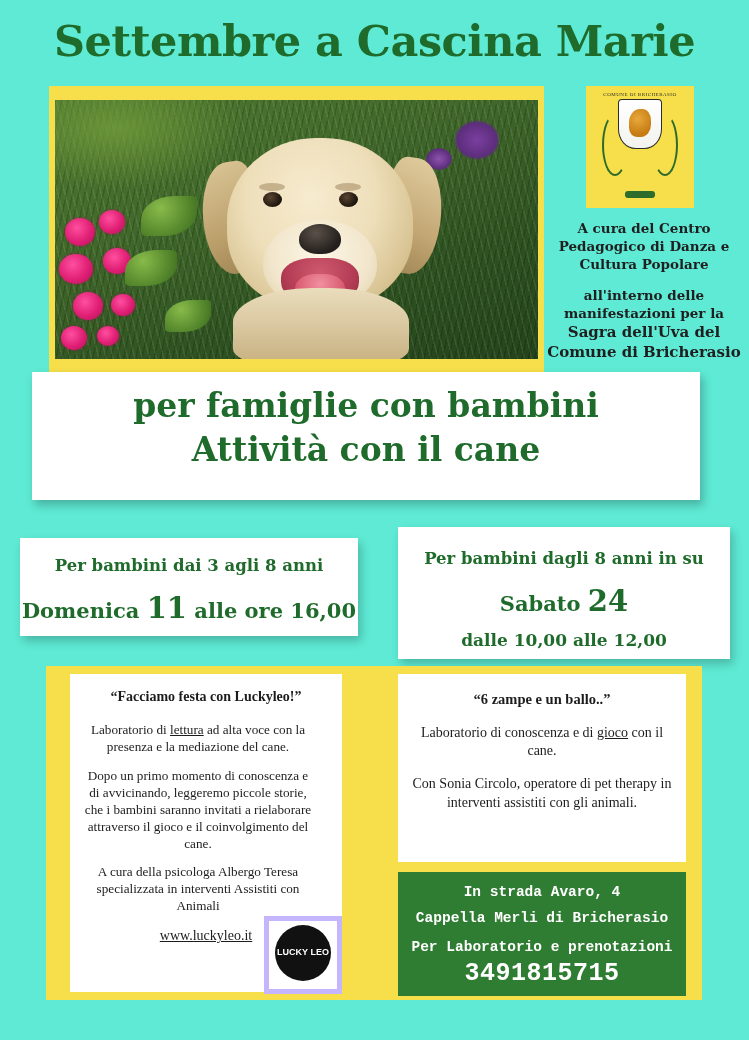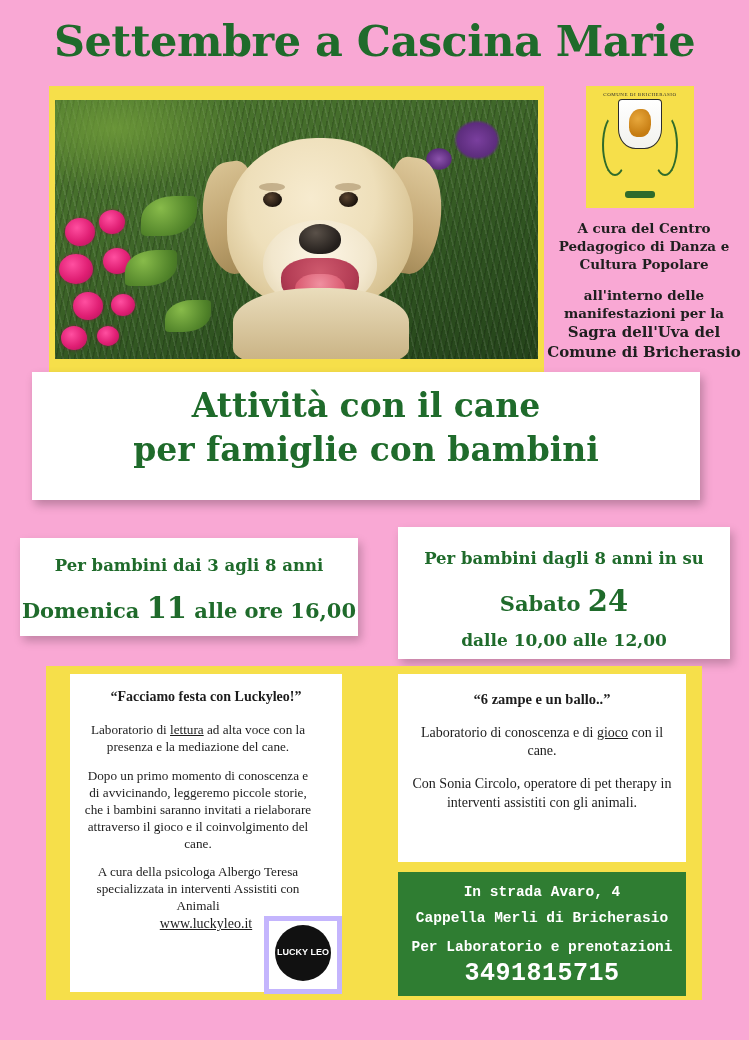--- a/index.html
+++ b/index.html
@@ -11,21 +11,21 @@
     height: 1040px;
     background: #ffffff;
     font-family: "Liberation Serif", serif;
     overflow: hidden;
     position: relative;
   }
   .poster {
     position: relative;
     width: 749px;
     height: 1040px;
-    background: #f9a8d4;
+    background: #5eead4;
   }
 
   
   .main-title {
     position: absolute;
     top: 16px;
     left: 0;
     width: 749px;
     text-align: center;
     font-family: "DejaVu Serif", serif;
@@ -355,21 +355,21 @@
   .card-left .ttl {
     font-weight: bold;
     font-size: 14px;
     line-height: 1.3;
     margin-bottom: 16px;
   }
   .card-left p { margin: 0 16px 0 0; }
   .card-left .p2 { margin-top: 12px; }
   .card-left u { text-decoration: underline; }
   .card-left .link {
-    margin-top: 0;
+    margin-top: 12px;
     text-decoration: underline;
     font-size: 14px;
   }
 
   
   .leo-logo {
     position: absolute;
     left: 264px;
     top: 916px;
     width: 68px;
@@ -500,22 +500,22 @@
     <div class="block2">
       <div>all'interno delle</div>
       <div>manifestazioni per la</div>
       <div class="big">Sagra dell'Uva del</div>
       <div class="big">Comune di  Bricherasio</div>
     </div>
   </div>
 
   <div class="headline-panel"></div>
   <div class="headline">
+    <div>per famiglie con bambini</div>
     <div>Attività con il cane</div>
-    <div>per famiglie con bambini</div>
   </div>
 
   <div class="age-panel age-left">
     <div class="age-line1">Per bambini dai 3 agli 8 anni</div>
     <div class="age-line2">
       <span>Domenica</span>
       <span class="num">11</span>
       <span>alle ore 16,00</span>
     </div>
   </div>

